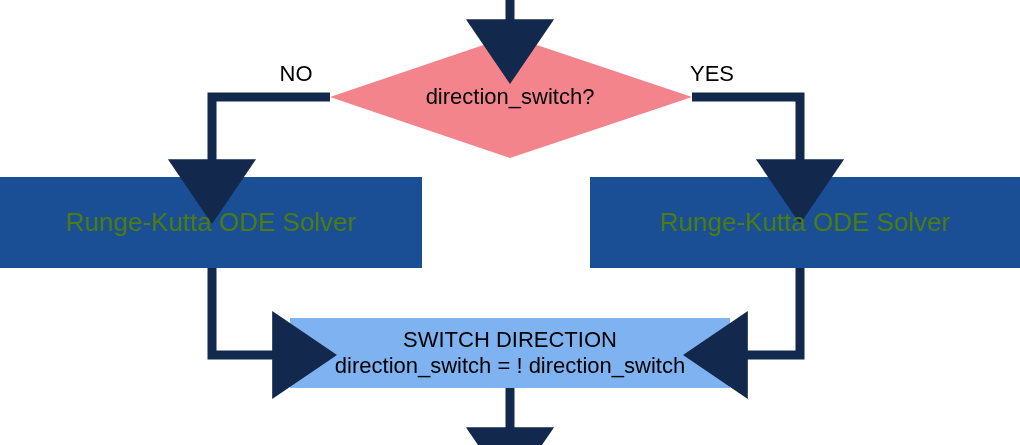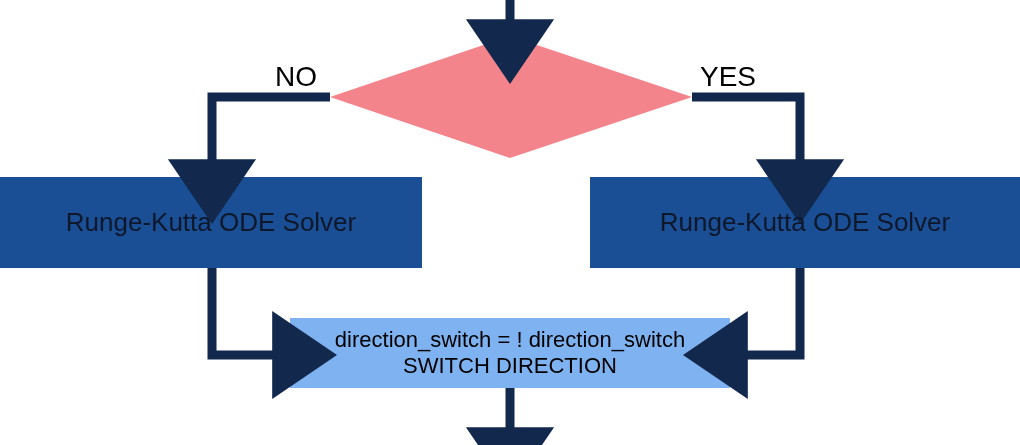--- a/index.html
+++ b/index.html
@@ -28,35 +28,35 @@
     position: absolute;
     display: flex;
     flex-direction: column;
     align-items: center;
     justify-content: center;
     text-align: center;
     line-height: 1.16;
     pointer-events: none;
   }
   .box-dark {
-    color: #0f172a;
+    color: #4d7c0f;
     font-size: 26px;
   }
   .box-light {
     color: #000000;
     font-size: 22px;
   }
   .diamond-text {
     color: #000000;
     font-size: 22px;
   }
   .branch-label {
     position: absolute;
     color: #000000;
-    font-size: 28px;
+    font-size: 22px;
     text-align: center;
     pointer-events: none;
   }
 </style>
 </head>
 <body>
 
 <div id="flowchart-canvas">
 
   <svg id="flow-svg" viewBox="0 0 1020 445">
@@ -80,31 +80,34 @@
 
     <path d="M 692 97 L 800 97 L 800 170" stroke="#12284c" stroke-width="9" fill="none" marker-end="url(#arrow-down)"></path>
 
     <path d="M 212 268 L 212 355 L 283 355" stroke="#12284c" stroke-width="9" fill="none" marker-end="url(#arrow-down)"></path>
 
     <path d="M 800 268 L 800 355 L 737 355" stroke="#12284c" stroke-width="9" fill="none" marker-end="url(#arrow-down)"></path>
 
     <path d="M 510 388 L 510 438" stroke="#12284c" stroke-width="9" fill="none" marker-end="url(#arrow-down)"></path>
   </svg>
 
+  <div class="node-label diamond-text" style="left:370px; top:80px; width:280px; height:34px;">
+    <span>direction_switch?</span>
+  </div>
 
   <div class="branch-label" style="left:262px; top:61px; width:68px;">NO</div>
 
-  <div class="branch-label" style="left:692px; top:61px; width:72px;text-align:center;">YES</div>
+  <div class="branch-label" style="left:676px; top:61px; width:72px;text-align:center;">YES</div>
 
   <div class="node-label box-dark" style="left:0px; top:177px; width:422px; height:91px;">
     <span>Runge-Kutta ODE Solver</span>
   </div>
 
   <div class="node-label box-dark" style="left:590px; top:177px; width:430px; height:91px;">
     <span>Runge-Kutta ODE Solver</span>
   </div>
 
   <div class="node-label box-light" style="left:290px; top:318px; width:440px; height:70px;">
+    <span>SWITCH DIRECTION</span>
     <span>direction_switch = ! direction_switch</span>
-    <span>SWITCH DIRECTION</span>
   </div>
 
 </div>
 
 </body></html>

